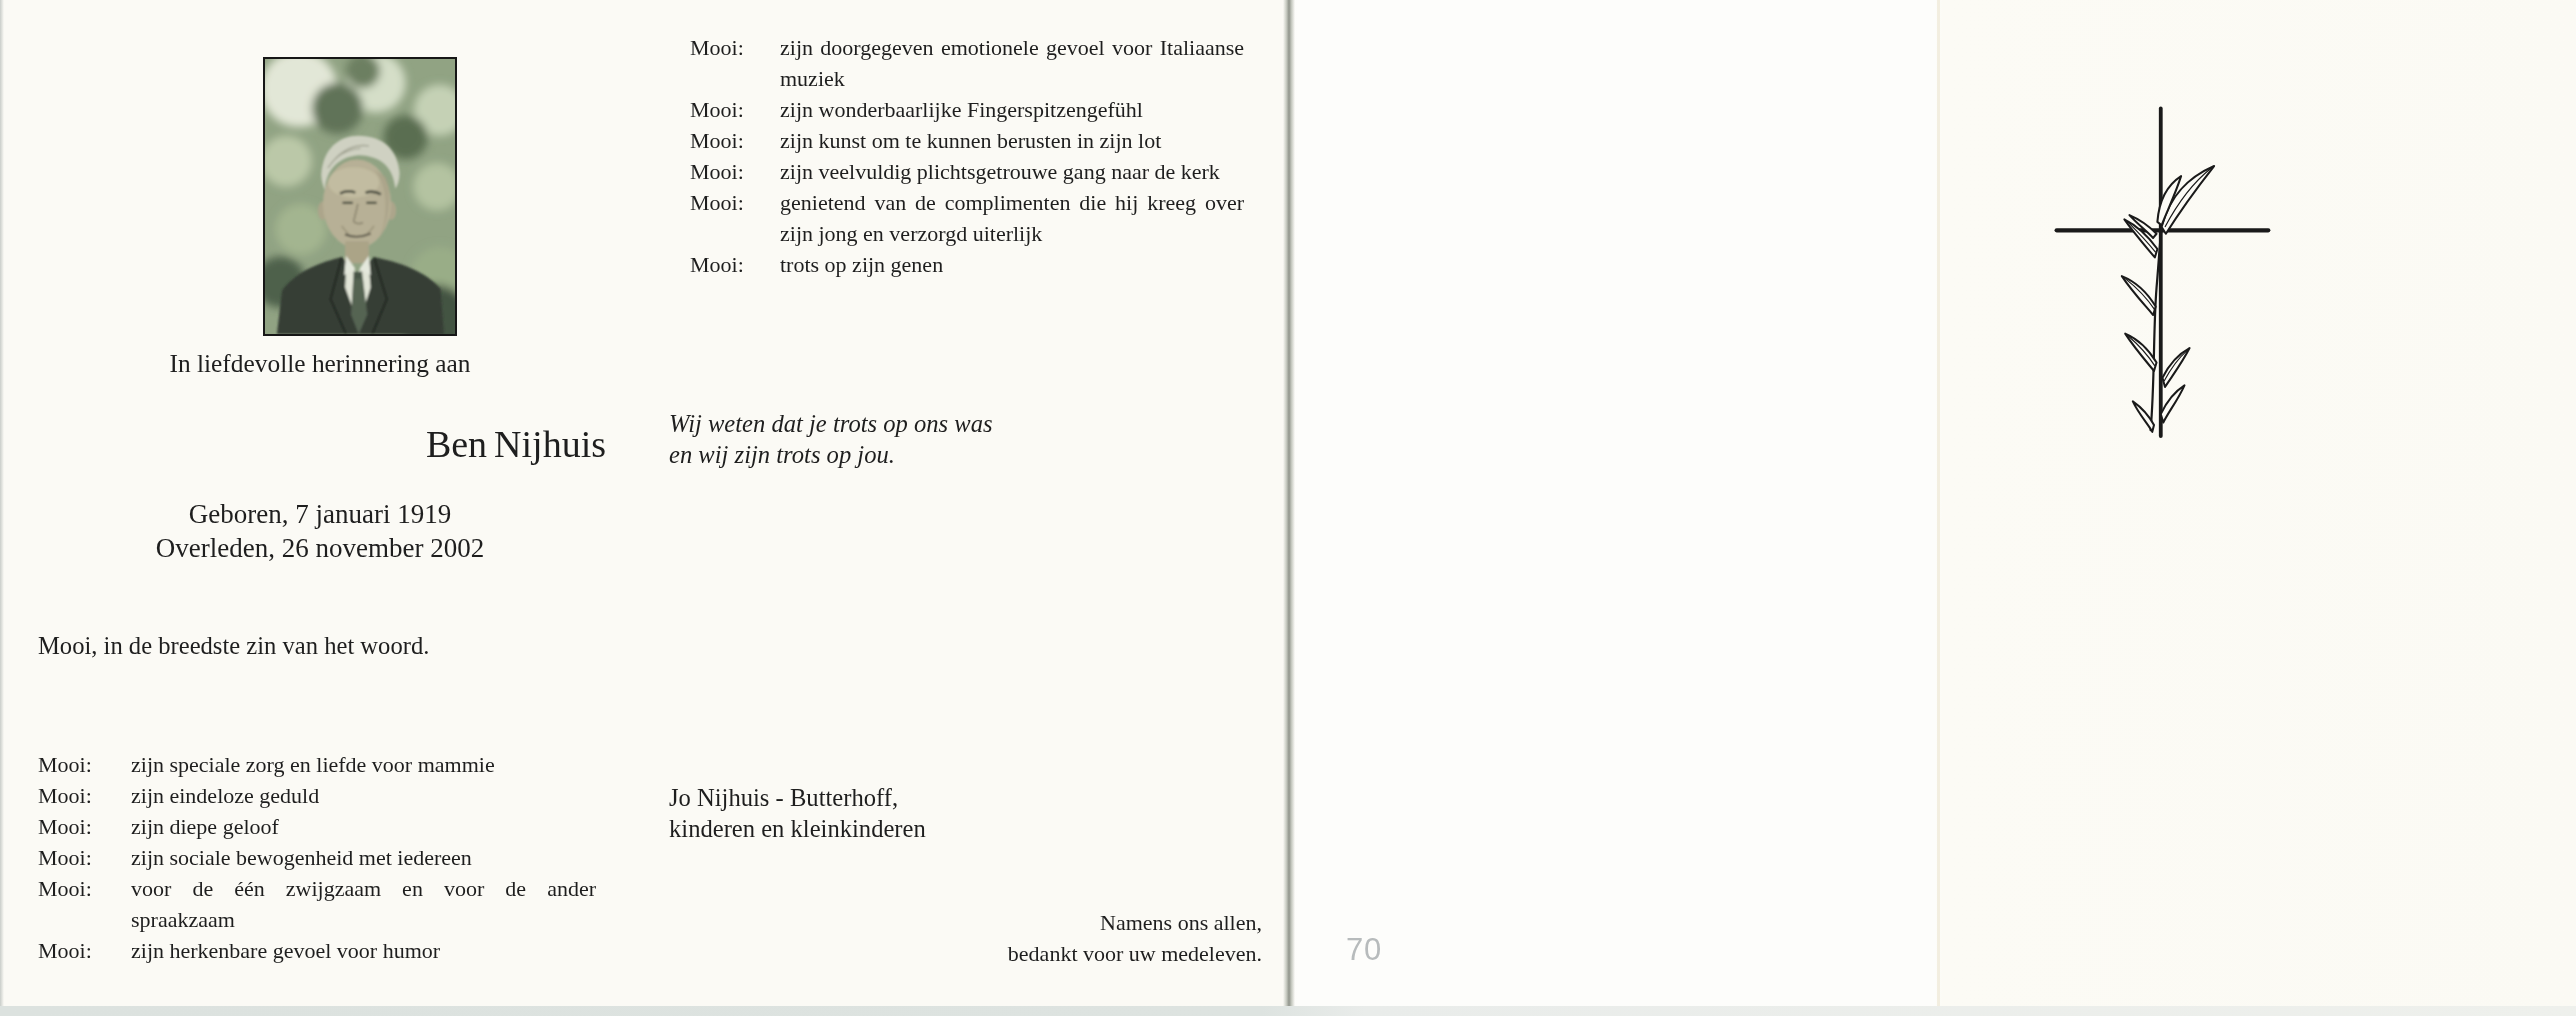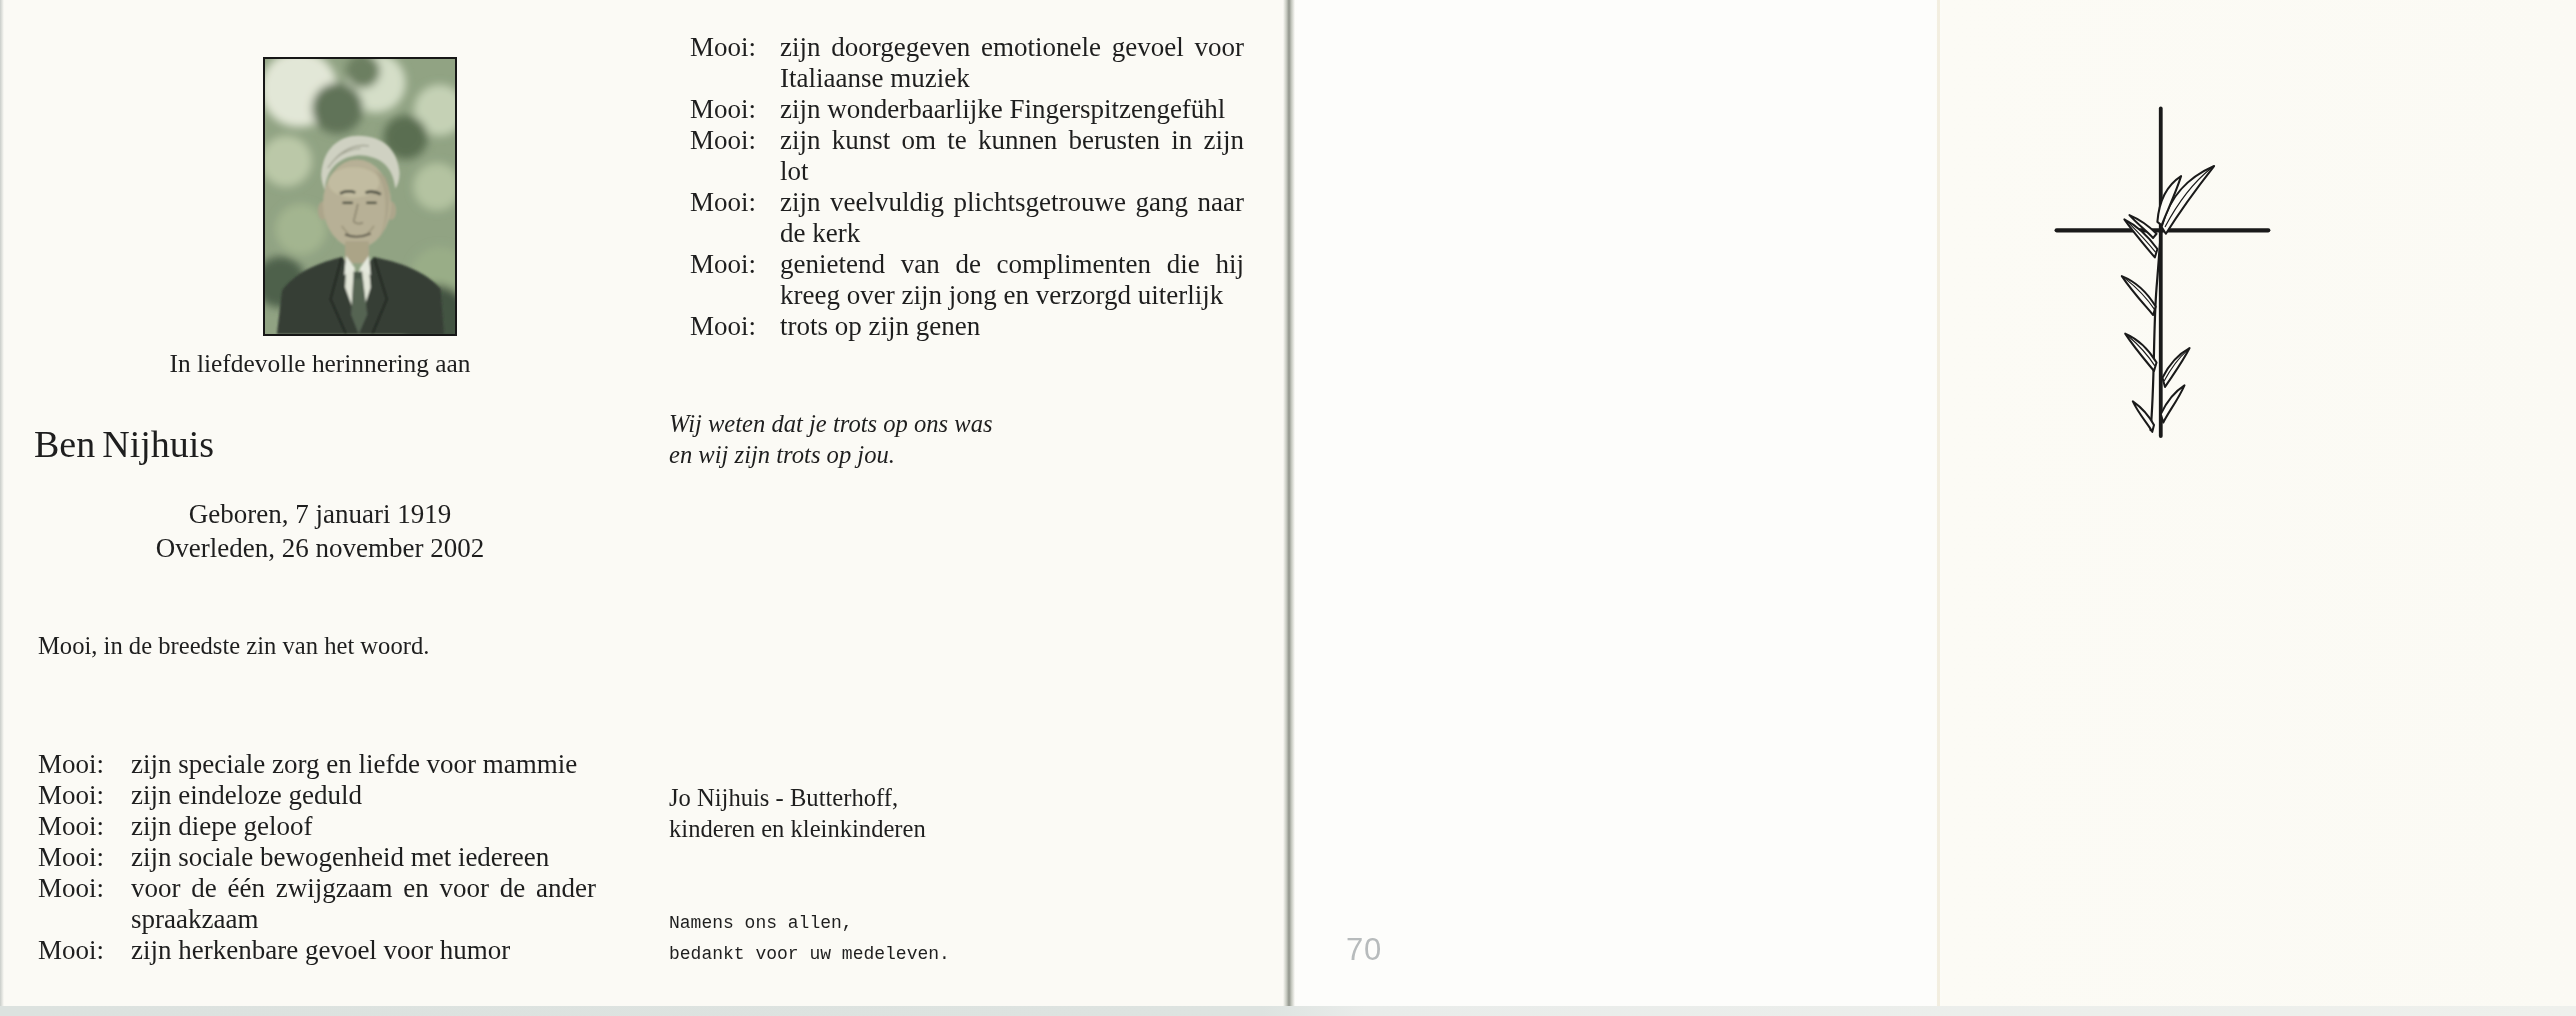--- a/index.html
+++ b/index.html
@@ -12,40 +12,40 @@
           #fdfdfb 50.4%, #fdfdfb 75.1%,
           #fcfbf5 75.4%, #fbfaf4 100%);
         color:#1e1e1e;}
   .abs{position:absolute;}
   
   .photo{left:223px;top:43px;width:194px;height:279px;
          border:2.5px solid #161616;box-sizing:border-box;background:#8fa383;overflow:hidden;}
   .photo svg{display:block;width:100%;height:100%;}
   .heading{left:34px;top:348px;width:572px;text-align:center;
            font-size:25.4px;line-height:30.5px;}
-  .name{left:34px;top:424px;width:572px;text-align:left;
+  .name{left:34px;top:424px;width:572px;text-align:right;
         font-size:38px;line-height:41px;word-spacing:-2.5px;}
   .dates{left:34px;top:497px;width:572px;text-align:center;
          font-size:27px;line-height:34px;}
   .intro{left:38px;top:630px;width:559px;
          font-size:24.6px;line-height:31px;text-align:justify;}
   .intro p{margin:0;}
-  .mooi-list{font-size:27px;line-height:31px;}
+  .mooi-list{font-size:22px;line-height:31px;}
   .mooi-list-left{left:38px;top:749px;width:558px;}
   .mooi-list-mid{left:690px;top:32px;width:554px;}
   .mooi-row{position:relative;padding-left:93px;text-align:justify;}
   .mooi-list-mid .mooi-row{padding-left:90px;}
   .mooi-label{position:absolute;left:0;top:0;}
   
   .quote{left:669px;top:408px;width:593px;
          font-style:italic;font-size:24.6px;line-height:31px;}
   .signature{left:669px;top:782px;width:593px;
              font-size:24.6px;line-height:31px;}
-  .thanks{left:669px;top:908px;width:593px;text-align:left;
-          font-size:18px;line-height:30.5px;font-family:Liberation Mono, monospace;}
+  .thanks{left:669px;top:908px;width:593px;text-align:right;
+          font-size:22px;line-height:30.5px;}
   
   .fold-line{left:1283px;top:0;width:12px;height:1017px;
       background:linear-gradient(90deg, rgba(200,203,196,0) 0%, #c8cbc2 28%,
                  #90948b 50%, #c8cbc2 72%, rgba(200,203,196,0) 100%);}
   .crease-line{left:1937px;top:0;width:3.4px;height:1017px;
       background:#efe9d8;opacity:.75;}
   .left-edge{left:0;top:0;width:4.2px;height:1017px;
       background:linear-gradient(90deg,#c9cdc9 0%, rgba(201,205,201,0) 100%);}
   .bottom-strip{left:0;bottom:0;width:2576px;height:11px;
       background:linear-gradient(90deg,#dce2df 0%, #dde3e0 49%, #e9ecea 53%, #eef0ec 100%);}

